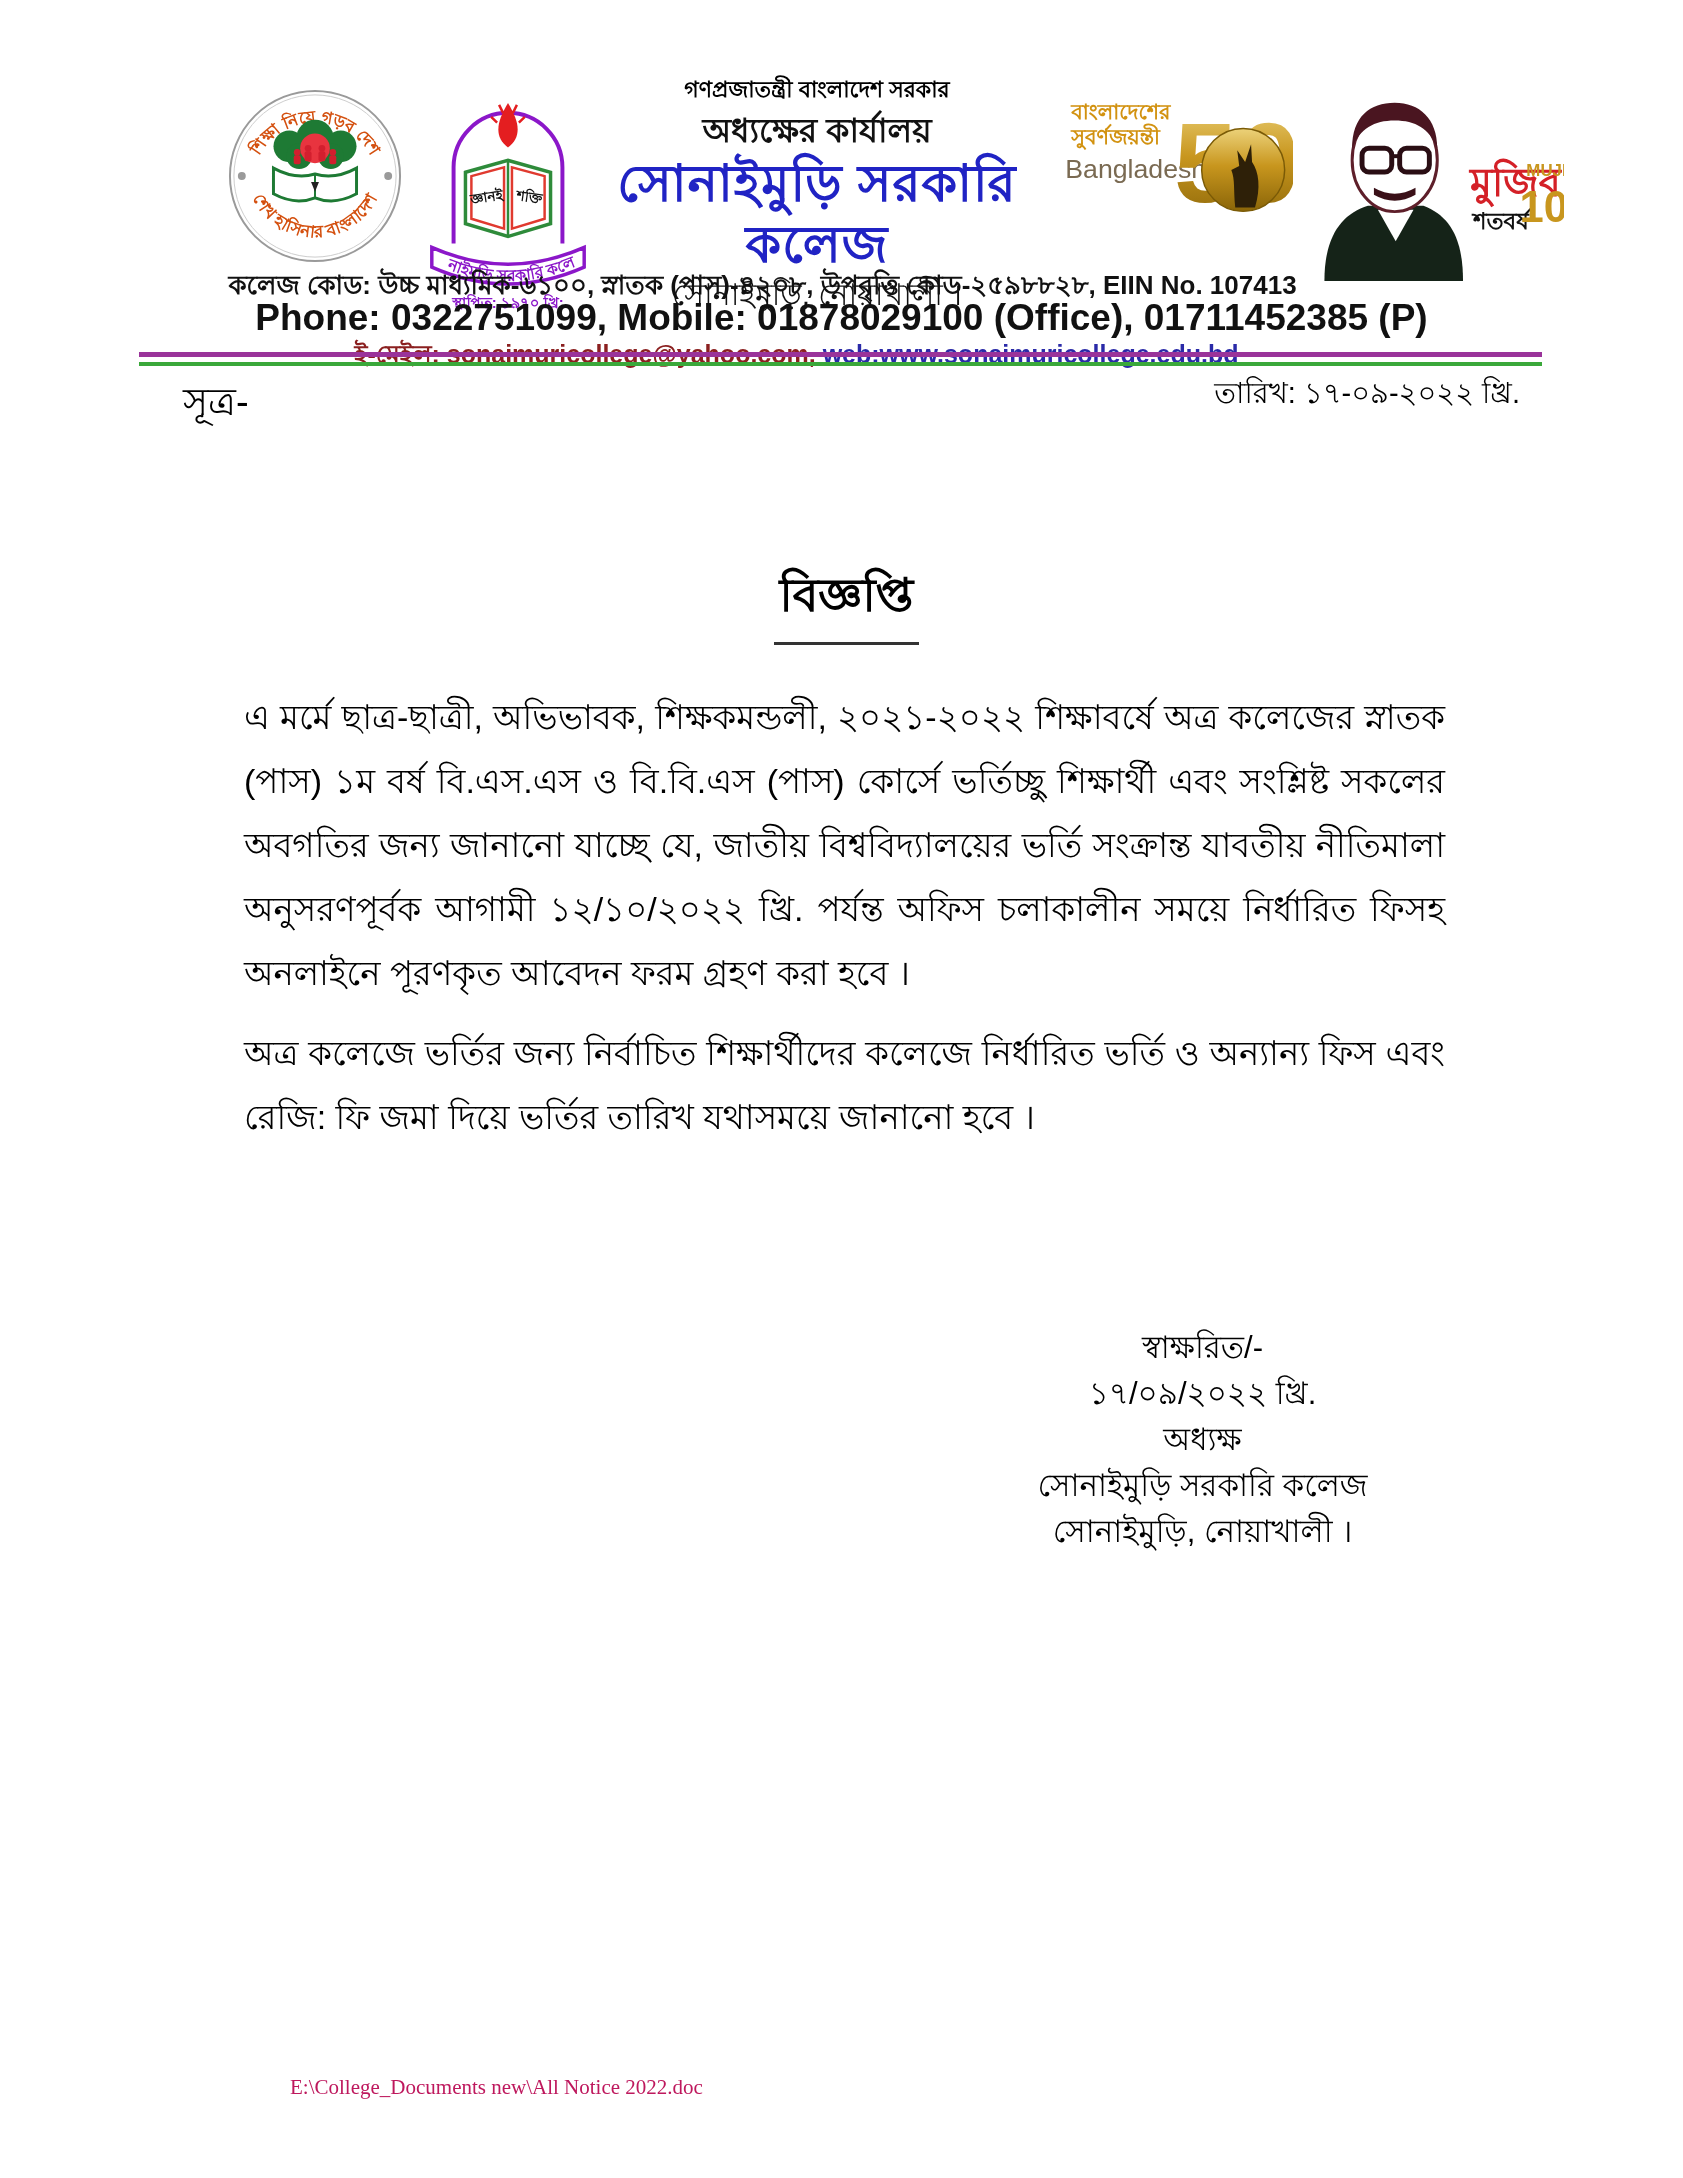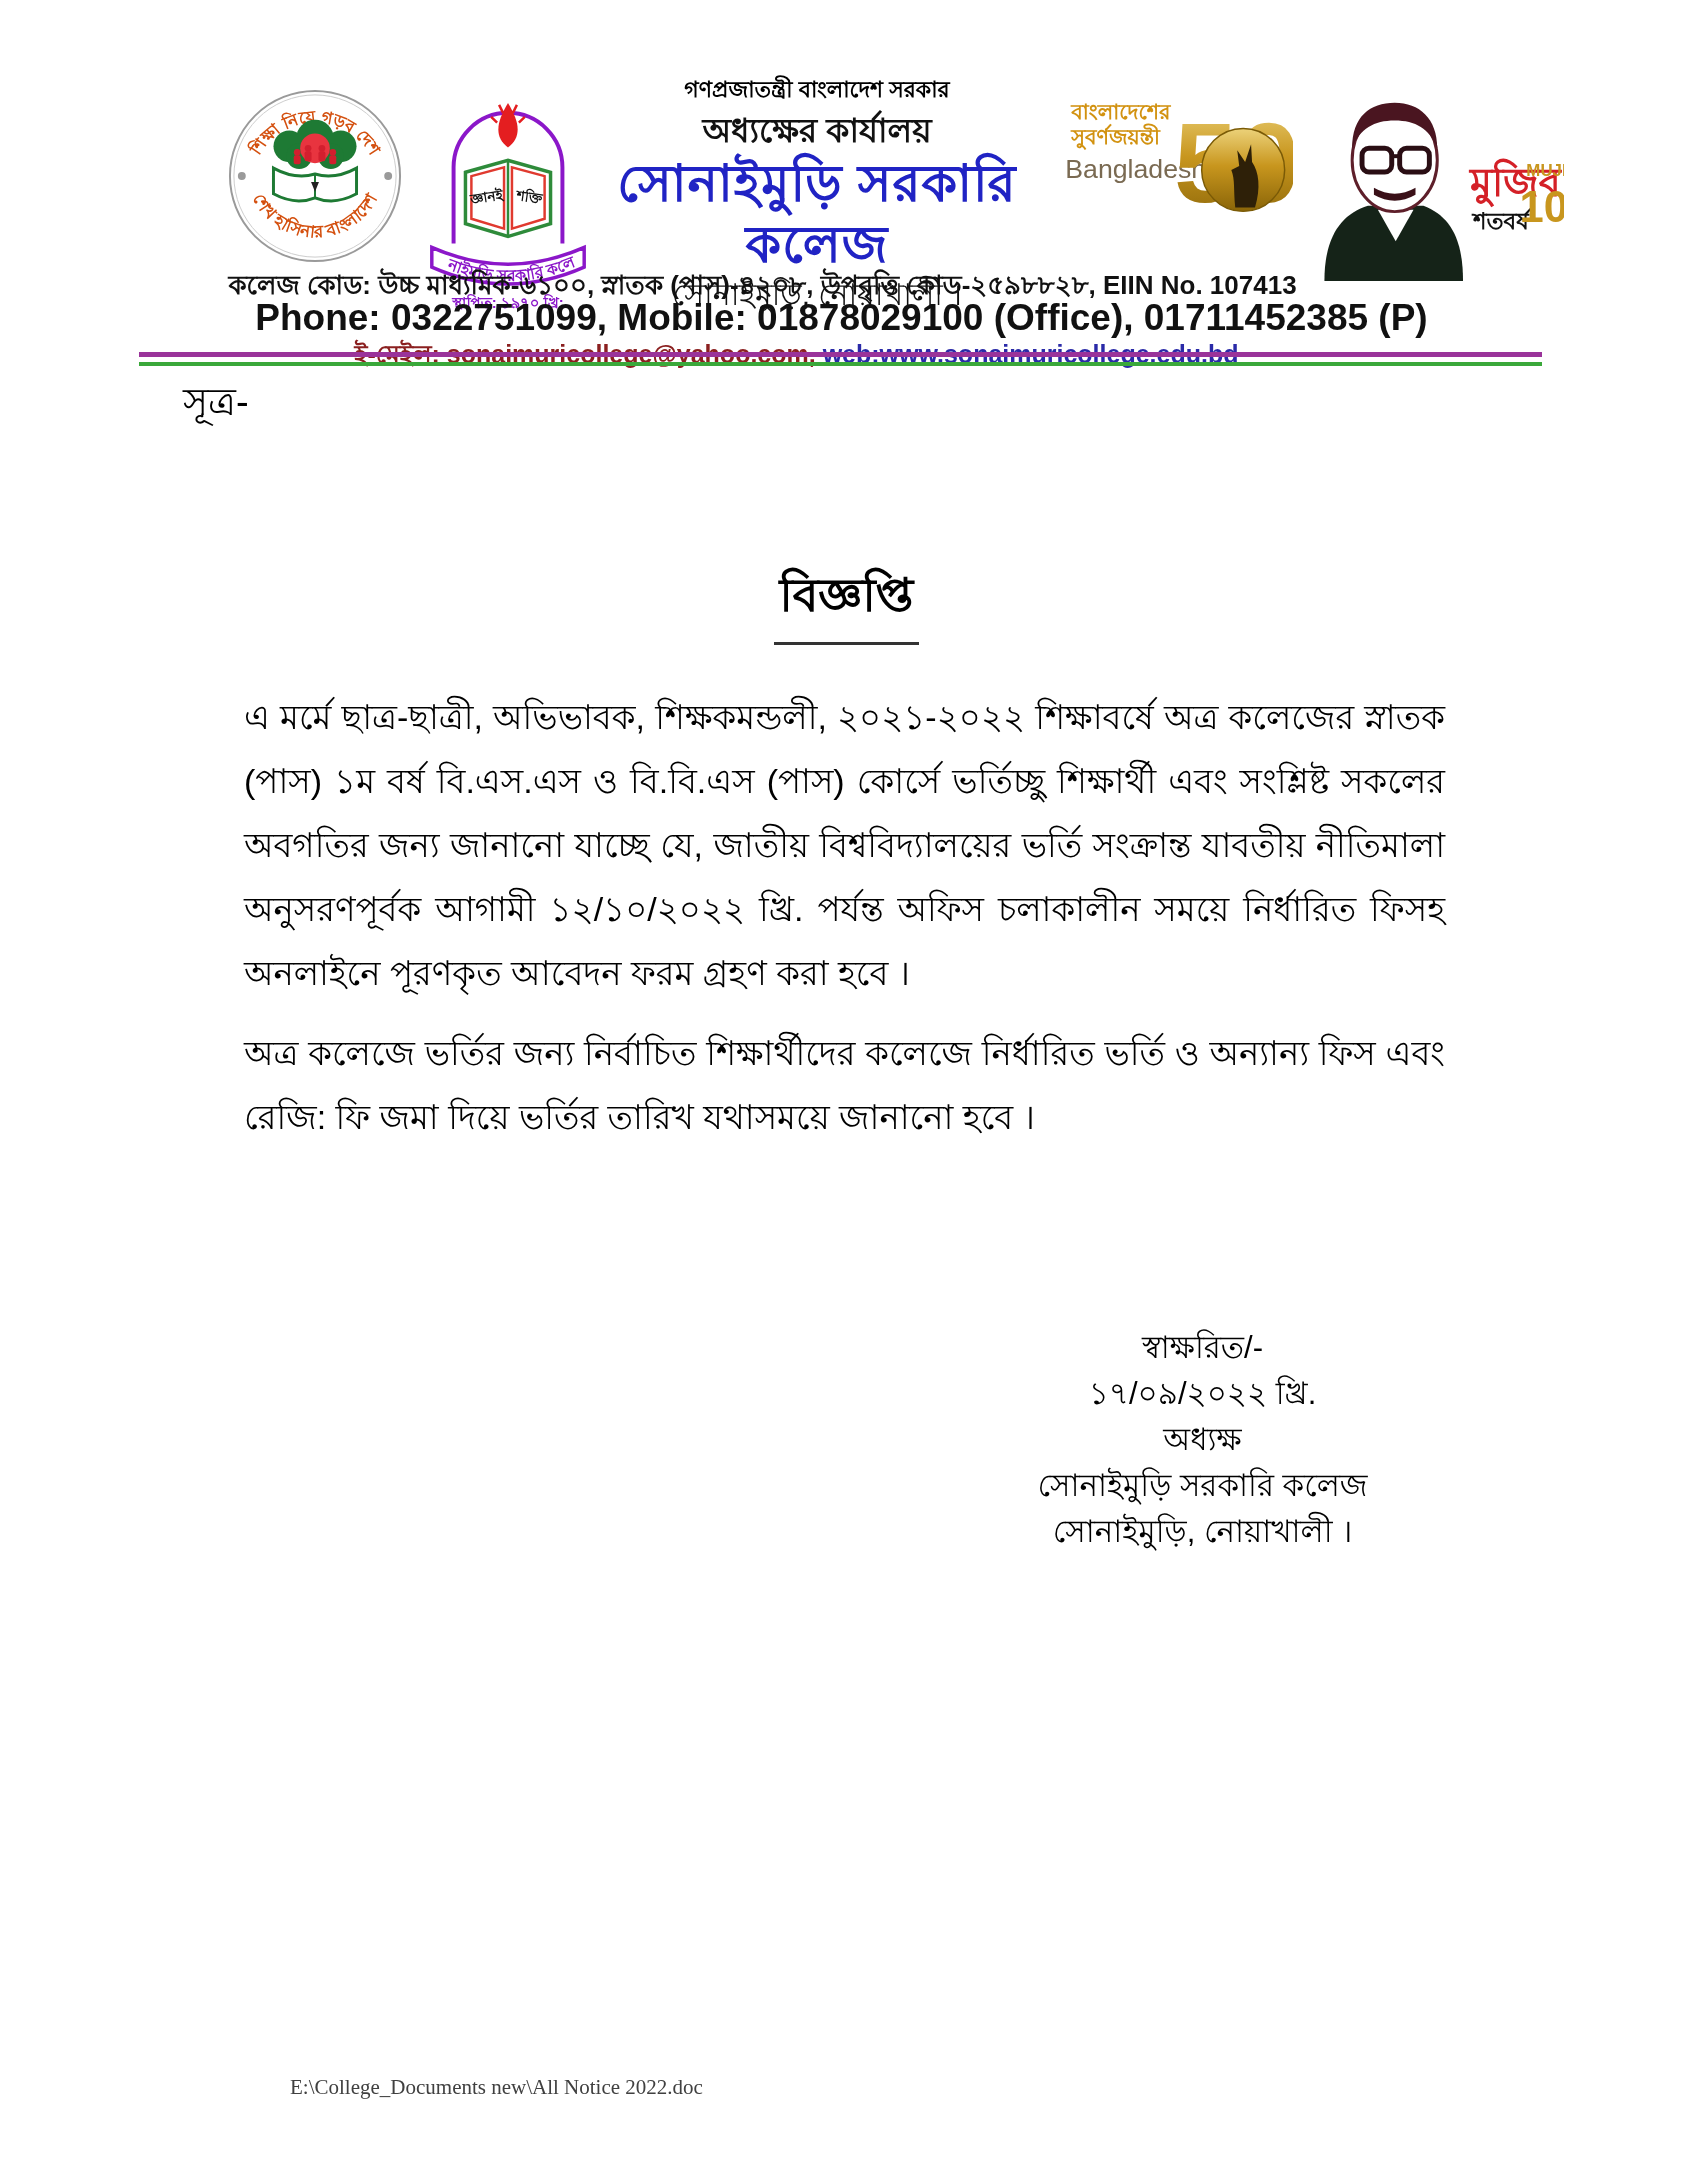--- a/index.html
+++ b/index.html
@@ -27,21 +27,21 @@
   .rule-green{left:139px;top:362px;width:1403px;height:4px;background:#3aa83a;}
   .ref-label{left:183px;top:372px;font-size:38px;}
   .date-label{left:0;top:370px;width:1520px;text-align:right;font-size:29px;}
   .notice-title{left:0;top:560px;width:1693px;text-align:center;}
   .notice-title span{display:inline-block;font-size:46px;font-weight:bold;
     border-bottom:3px solid #333;padding:0 6px 6px 6px;text-align:center;}
   .body-text{left:228px;top:669px;width:1233px;font-size:34px;line-height:64px;
     text-align:justify;}
   .body-text p{margin:16px;}
   .sig-block{left:945px;top:1325px;width:515px;text-align:center;font-size:31px;line-height:46px;}
-  .footer-path{left:290px;top:2075px;font-size:21px;color:#404040;
+  .footer-path{left:290px;top:2075px;font-size:21px;color:#be185d;
     font-family:"Liberation Serif","DejaVu Serif",serif;}
   svg text{font-family:"Liberation Sans","DejaVu Sans",sans-serif;}
 </style>
 </head>
 <body>
 
 <div class="page">
 
   <svg class="abs" style="left:226px;top:87px;" width="178" height="178" viewBox="0 0 180 180">
     <circle cx="90" cy="90" r="86" fill="#ffffff" stroke="#9a9a9a" stroke-width="2"></circle>
@@ -145,20 +145,21 @@
   <div class="abs code-line">কলেজ কোড: উচ্চ মাধ্যমিক-৬১০০, স্নাতক (পাস)-৪২০৮, উপবৃত্তি কোড-২৫৯৮৮২৮, EIIN No. 107413</div>
   <div class="abs phone-line">Phone: 0322751099, Mobile: 01878029100 (Office), 01711452385 (P)</div>
   <div class="abs email-line">
     <span class="email-label">ই-মেইল: </span><span class="email-value">sonaimuricollege@yahoo.com,</span><span class="web-value"> web:www.sonaimuricollege.edu.bd</span>
   </div>
 
   <div class="abs rule-purple"></div>
   <div class="abs rule-green"></div>
 
   <div class="abs ref-label">সূত্র-</div>
+  <div class="abs date-label">তারিখ: ১৭-০৯-২০২২ খ্রি.</div>
 
   <div class="abs notice-title">
     <span>বিজ্ঞপ্তি</span>
   </div>
 
   <div class="abs body-text">
     <p>এ মর্মে ছাত্র-ছাত্রী, অভিভাবক, শিক্ষকমন্ডলী, ২০২১-২০২২ শিক্ষাবর্ষে অত্র কলেজের স্নাতক (পাস) ১ম বর্ষ বি.এস.এস ও বি.বি.এস (পাস) কোর্সে ভর্তিচ্ছু শিক্ষার্থী এবং সংশ্লিষ্ট সকলের অবগতির জন্য জানানো যাচ্ছে যে, জাতীয় বিশ্ববিদ্যালয়ের ভর্তি সংক্রান্ত যাবতীয় নীতিমালা অনুসরণপূর্বক আগামী ১২/১০/২০২২ খ্রি. পর্যন্ত অফিস চলাকালীন সময়ে নির্ধারিত ফিসহ অনলাইনে পূরণকৃত আবেদন ফরম গ্রহণ করা হবে ।</p>
     <p>অত্র কলেজে ভর্তির জন্য নির্বাচিত শিক্ষার্থীদের কলেজে নির্ধারিত ভর্তি ও অন্যান্য ফিস এবং রেজি: ফি জমা দিয়ে ভর্তির তারিখ যথাসময়ে জানানো হবে ।</p>
   </div>
 

